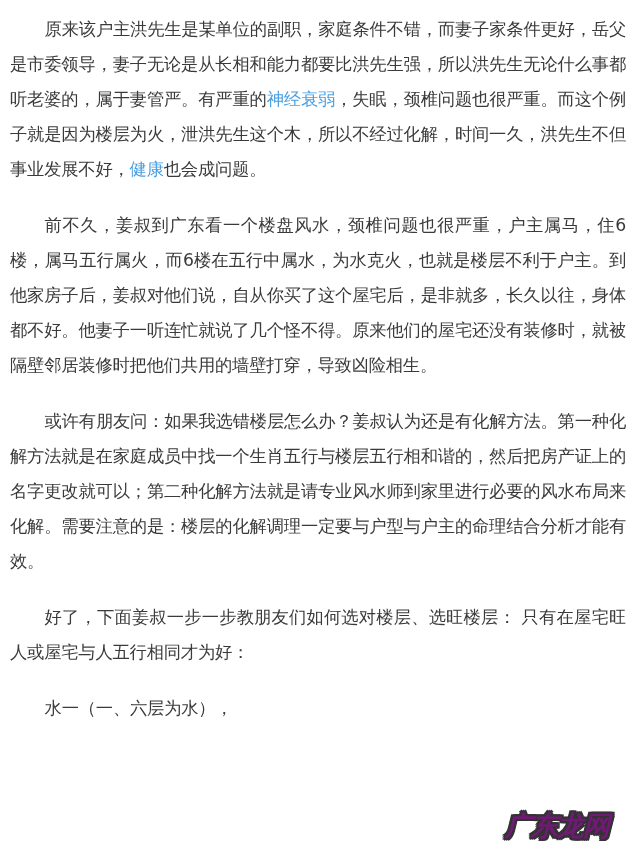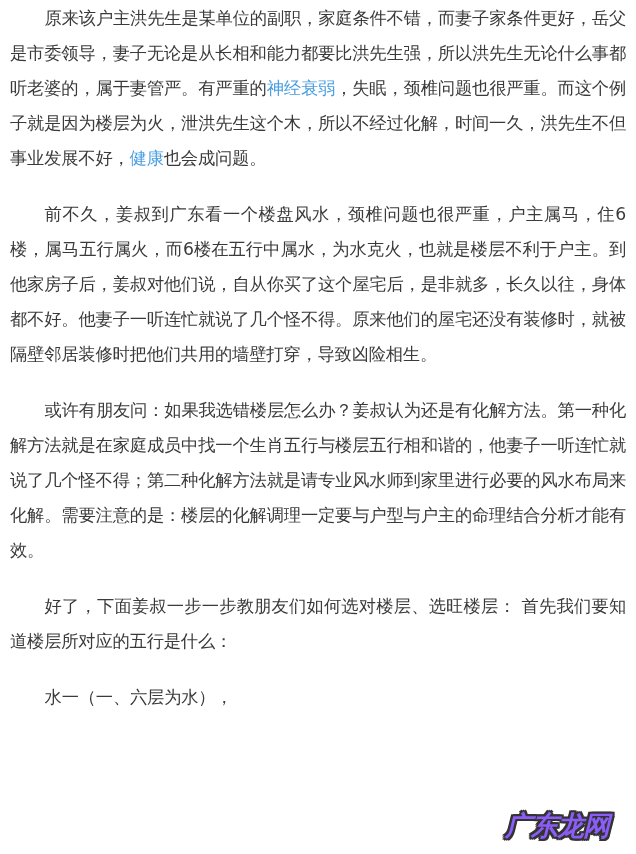--- a/index.html
+++ b/index.html
@@ -5,36 +5,36 @@
   html, body { margin: 0; padding: 0; background: #ffffff; }
   body { width: 636px; height: 854px; overflow: hidden; position: relative; }
   .article {
     position: absolute; left: 10px; top: 0; width: 616px;
     font-family: "DejaVu Sans", sans-serif;
     font-size: 17.3px; line-height: 35px; color: #3a3a3a;
     letter-spacing: -0.2px;
   }
   .article p { margin: 0 0 21px 0; text-indent: 2em; text-align: justify; }
   .article p.list { margin: 0 0 20px 0; line-height: 35px; }
-  .article p:first-child { margin-top: 1px; }
+  .article p:first-child { margin-top: 12px; }
   .link { color: #4a9ee0; text-decoration: none; cursor: pointer; }
   .watermark {
     position: absolute; left: 505px; top: 808px;
     font-family: "DejaVu Sans", sans-serif; font-weight: bold; font-size: 27px;
-    color: #8b5cf6; letter-spacing: -1px;
+    color: #701a75; letter-spacing: -1px;
     text-shadow: -2px -2px 0 #333, 2px -2px 0 #333, -2px 2px 0 #333, 2px 2px 0 #333,
                  0 2px 0 #333, 0 -2px 0 #333, 2px 0 0 #333, -2px 0 0 #333;
     font-style: italic;
   }
 </style>
 </head>
 <body>
 
 <div class="article">
   <p><span>原来该户主洪先生是某单位的副职，家庭条件不错，而妻子家条件更好，岳父是市委领导，妻子无论是从长相和能力都要比洪先生强，所以洪先生无论什么事都听老婆的，属于妻管严。有严重的</span><a class="link">神经衰弱</a><span>，失眠，颈椎问题也很严重。而这个例子就是因为楼层为火，泄洪先生这个木，所以不经过化解，时间一久，洪先生不但事业发展不好，</span><a class="link">健康</a><span>也会成问题。</span></p>
   <p>前不久，姜叔到广东看一个楼盘风水，颈椎问题也很严重，户主属马，住6楼，属马五行属火，而6楼在五行中属水，为水克火，也就是楼层不利于户主。到他家房子后，姜叔对他们说，自从你买了这个屋宅后，是非就多，长久以往，身体都不好。他妻子一听连忙就说了几个怪不得。原来他们的屋宅还没有装修时，就被隔壁邻居装修时把他们共用的墙壁打穿，导致凶险相生。</p>
-  <p>或许有朋友问：如果我选错楼层怎么办？姜叔认为还是有化解方法。第一种化解方法就是在家庭成员中找一个生肖五行与楼层五行相和谐的，他妻子一听连忙就说了几个怪不得；第二种化解方法就是请专业风水师到家里进行必要的风水布局来化解。需要注意的是：楼层的化解调理一定要与户型与户主的命理结合分析才能有效。</p>
-  <p>好了，下面姜叔一步一步教朋友们如何选对楼层、选旺楼层： 首先我们要知道楼层所对应的五行是什么：</p>
+  <p>或许有朋友问：如果我选错楼层怎么办？姜叔认为还是有化解方法。第一种化解方法就是在家庭成员中找一个生肖五行与楼层五行相和谐的，然后把房产证上的名字更改就可以；第二种化解方法就是请专业风水师到家里进行必要的风水布局来化解。需要注意的是：楼层的化解调理一定要与户型与户主的命理结合分析才能有效。</p>
+  <p>好了，下面姜叔一步一步教朋友们如何选对楼层、选旺楼层： 只有在屋宅旺人或屋宅与人五行相同才为好：</p>
   <p class="list">水一（一、六层为水），</p>
 
 </div>
 
 <div class="watermark">广东龙网</div>
 
 </body></html>

